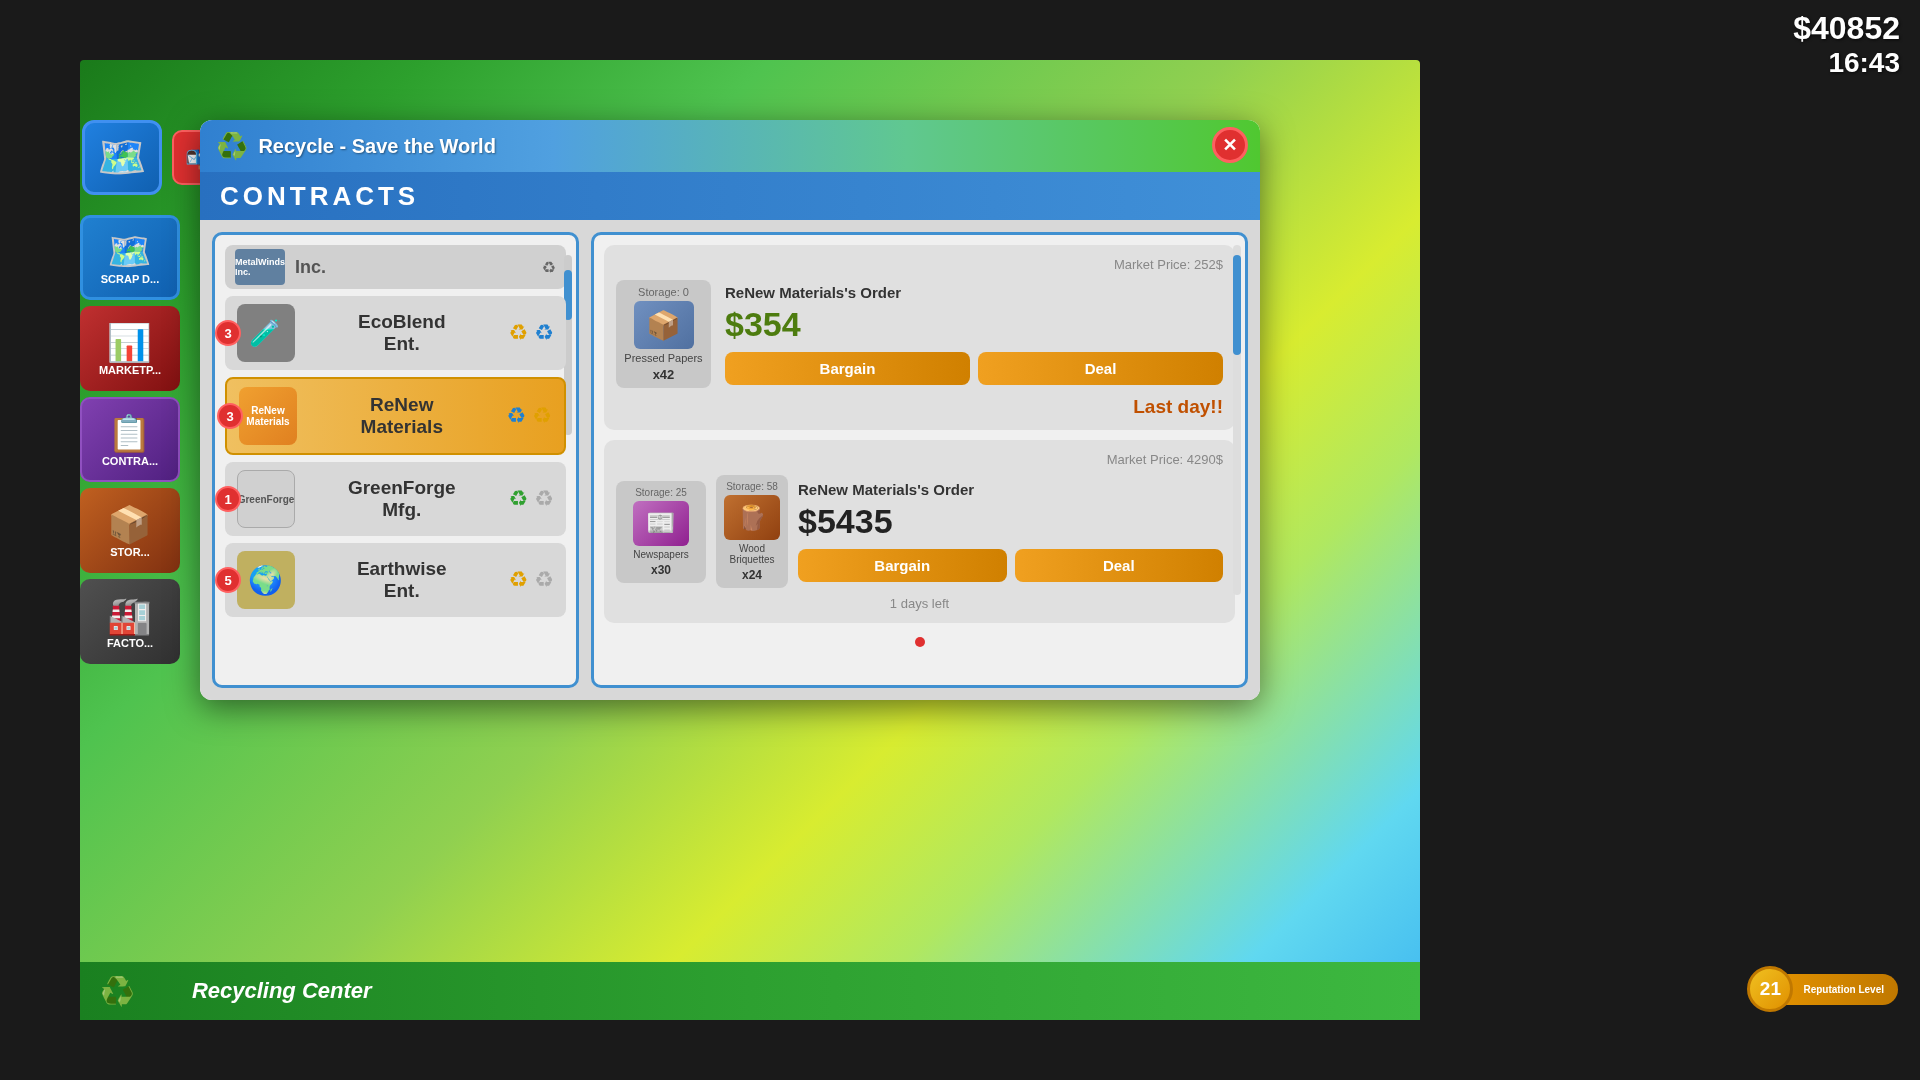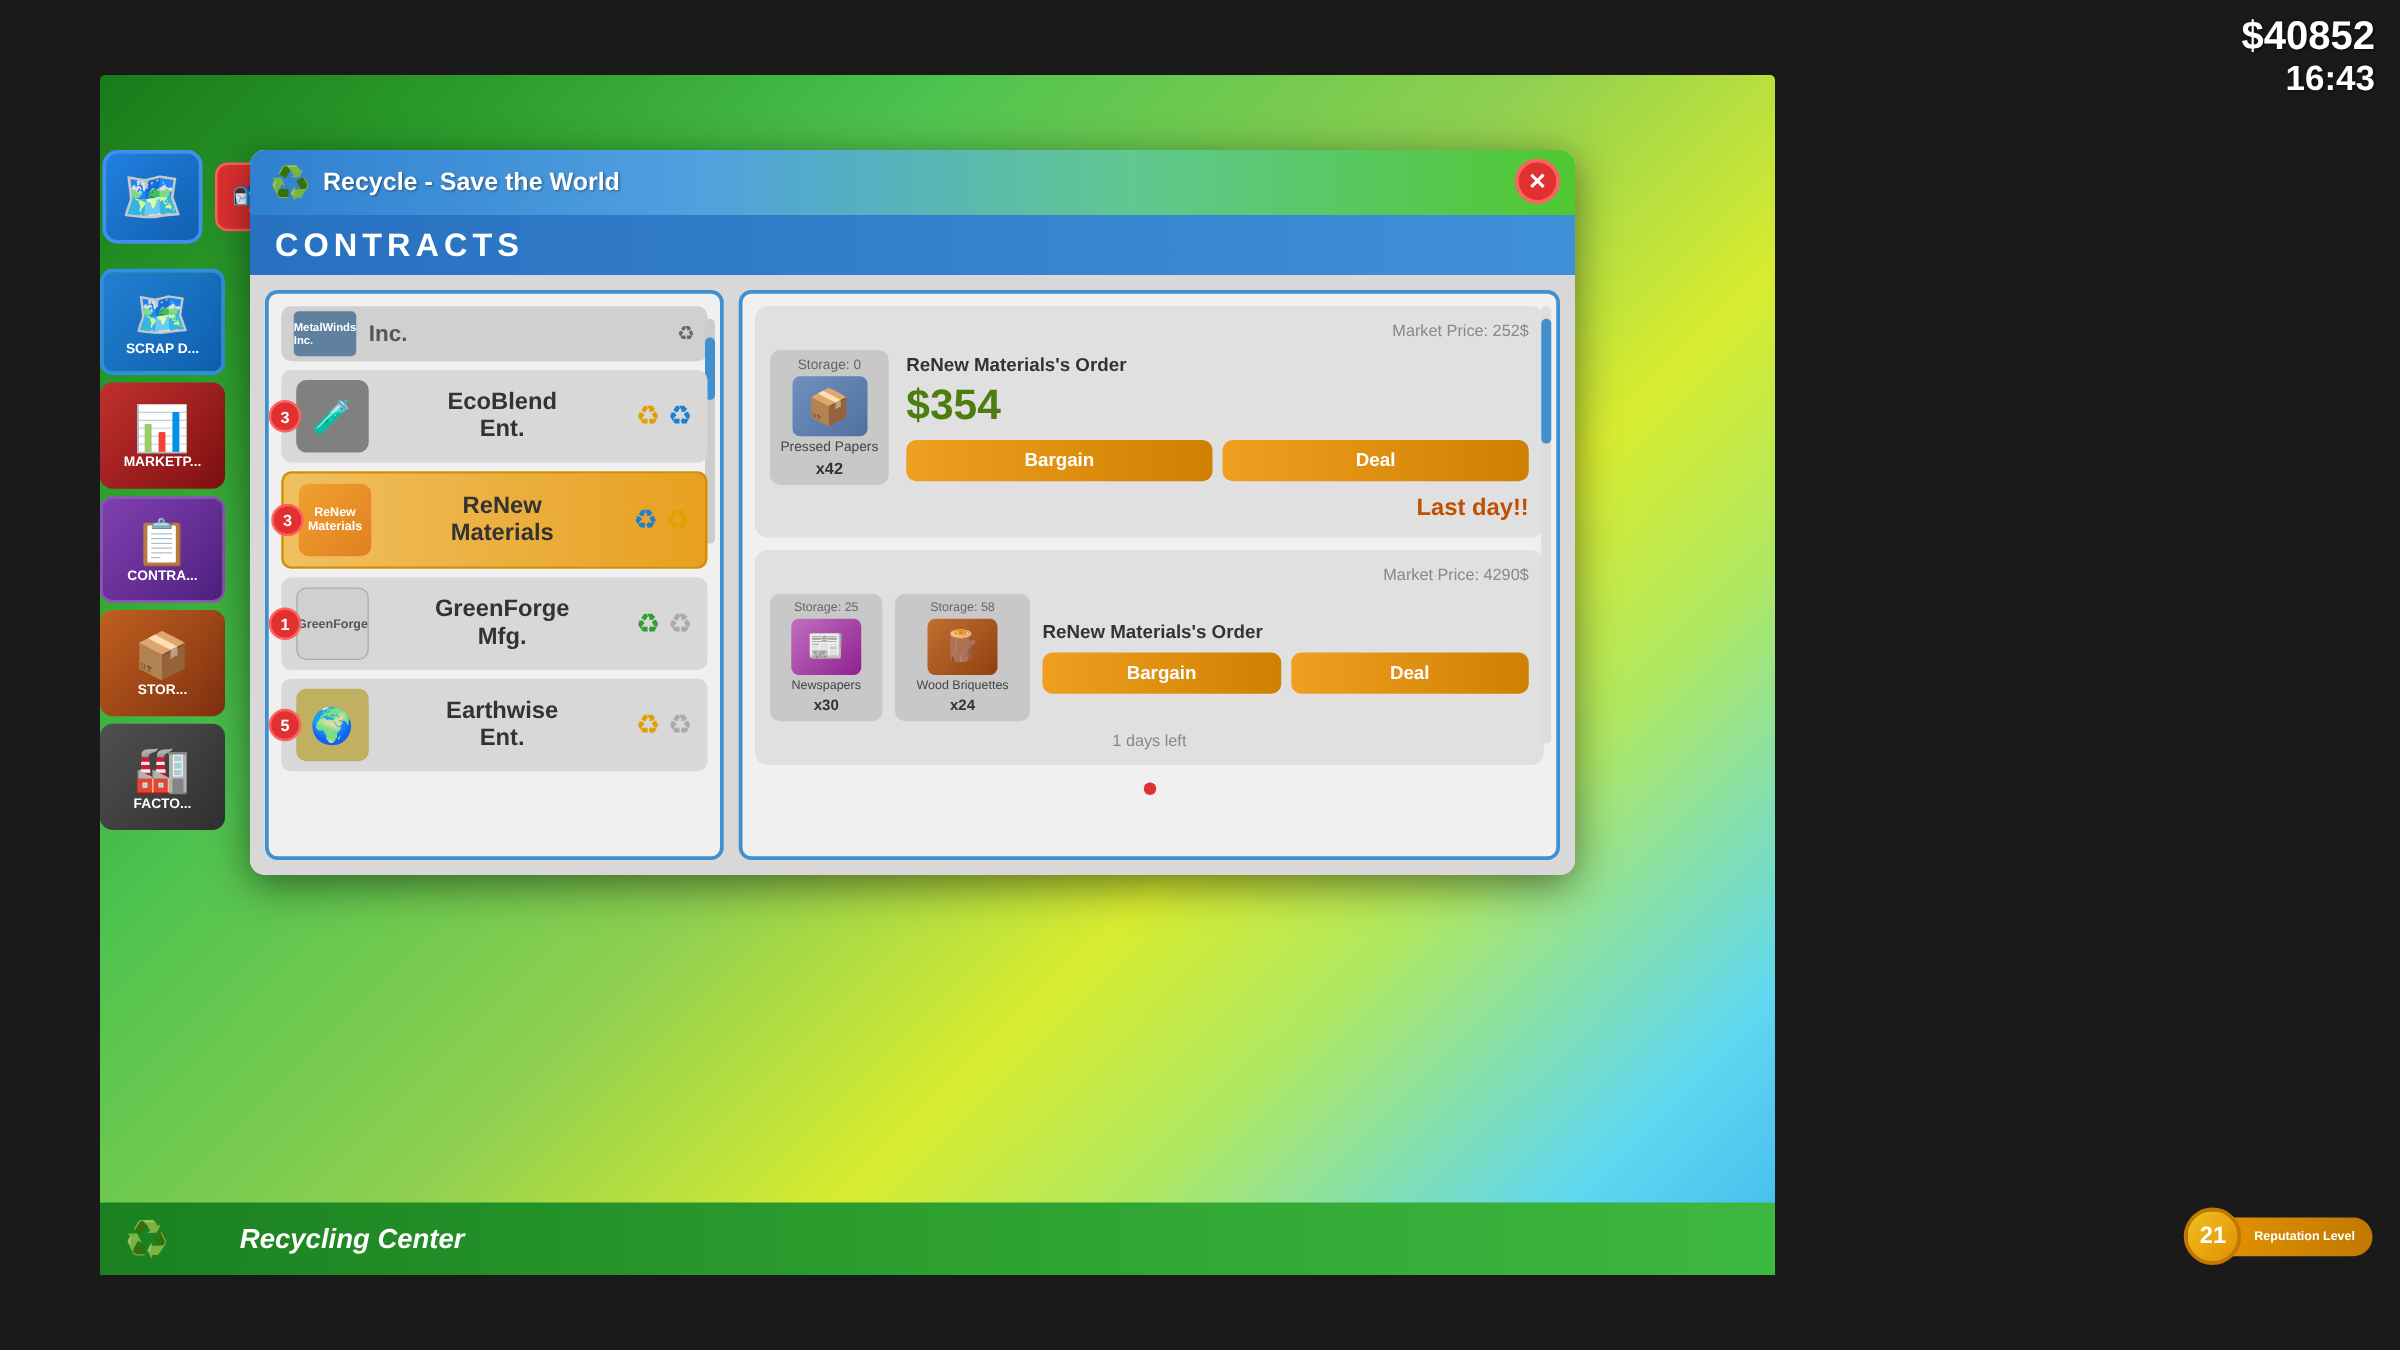--- a/index.html
+++ b/index.html
@@ -175,29 +175,30 @@
         <div style="background:#e0e0e0;border-radius:10px;padding:12px;display:flex;flex-direction:column;gap:8px;">
           <div style="font-size:13px;color:#888;text-align:right;">Market Price: 4290$</div>
           <div style="display:flex;align-items:center;gap:10px;">
 
             <div style="width:90px;background:#c8c8c8;border-radius:8px;display:flex;flex-direction:column;align-items:center;padding:6px;gap:3px;">
               <span style="font-size:10px;color:#666;">Storage: 25</span>
               <div style="width:56px;height:45px;background:linear-gradient(135deg,#c070c0,#902090);border-radius:6px;display:flex;align-items:center;justify-content:center;font-size:24px;">📰</div>
               <span style="font-size:10px;color:#444;text-align:center;">Newspapers</span>
               <span style="font-size:12px;font-weight:bold;color:#333;">x30</span>
             </div>
-            <div style="width:108px;background:#c8c8c8;border-radius:8px;display:flex;flex-direction:column;align-items:center;padding:6px;gap:3px;">
+            <div style="width:72px;background:#c8c8c8;border-radius:8px;display:flex;flex-direction:column;align-items:center;padding:6px;gap:3px;">
               <span style="font-size:10px;color:#666;">Storage: 58</span>
               <div style="width:56px;height:45px;background:linear-gradient(135deg,#c07030,#904010);border-radius:6px;display:flex;align-items:center;justify-content:center;font-size:24px;">🪵</div>
               <span style="font-size:10px;color:#444;text-align:center;">Wood Briquettes</span>
               <span style="font-size:12px;font-weight:bold;color:#333;">x24</span>
             </div>
 
             <div style="flex:1;display:flex;flex-direction:column;gap:4px;">
               <span style="font-size:15px;font-weight:bold;color:#333;">ReNew Materials's Order</span>
+              <span style="font-size:34px;font-weight:bold;color:#222;">$5435</span>
               <div style="display:flex;gap:8px;margin-top:4px;">
                 <button style="flex:1;padding:8px;background:linear-gradient(90deg,#f0a020,#d08000);border:none;border-radius:8px;font-size:15px;font-weight:bold;color:white;cursor:pointer;">Bargain</button>
                 <button style="flex:1;padding:8px;background:linear-gradient(90deg,#f0a020,#d08000);border:none;border-radius:8px;font-size:15px;font-weight:bold;color:white;cursor:pointer;">Deal</button>
               </div>
             </div>
           </div>
           <div style="font-size:13px;color:#888;text-align:center;">1 days left</div>
         </div>
 
         <div style="display:flex;justify-content:center;gap:8px;padding:4px;">

